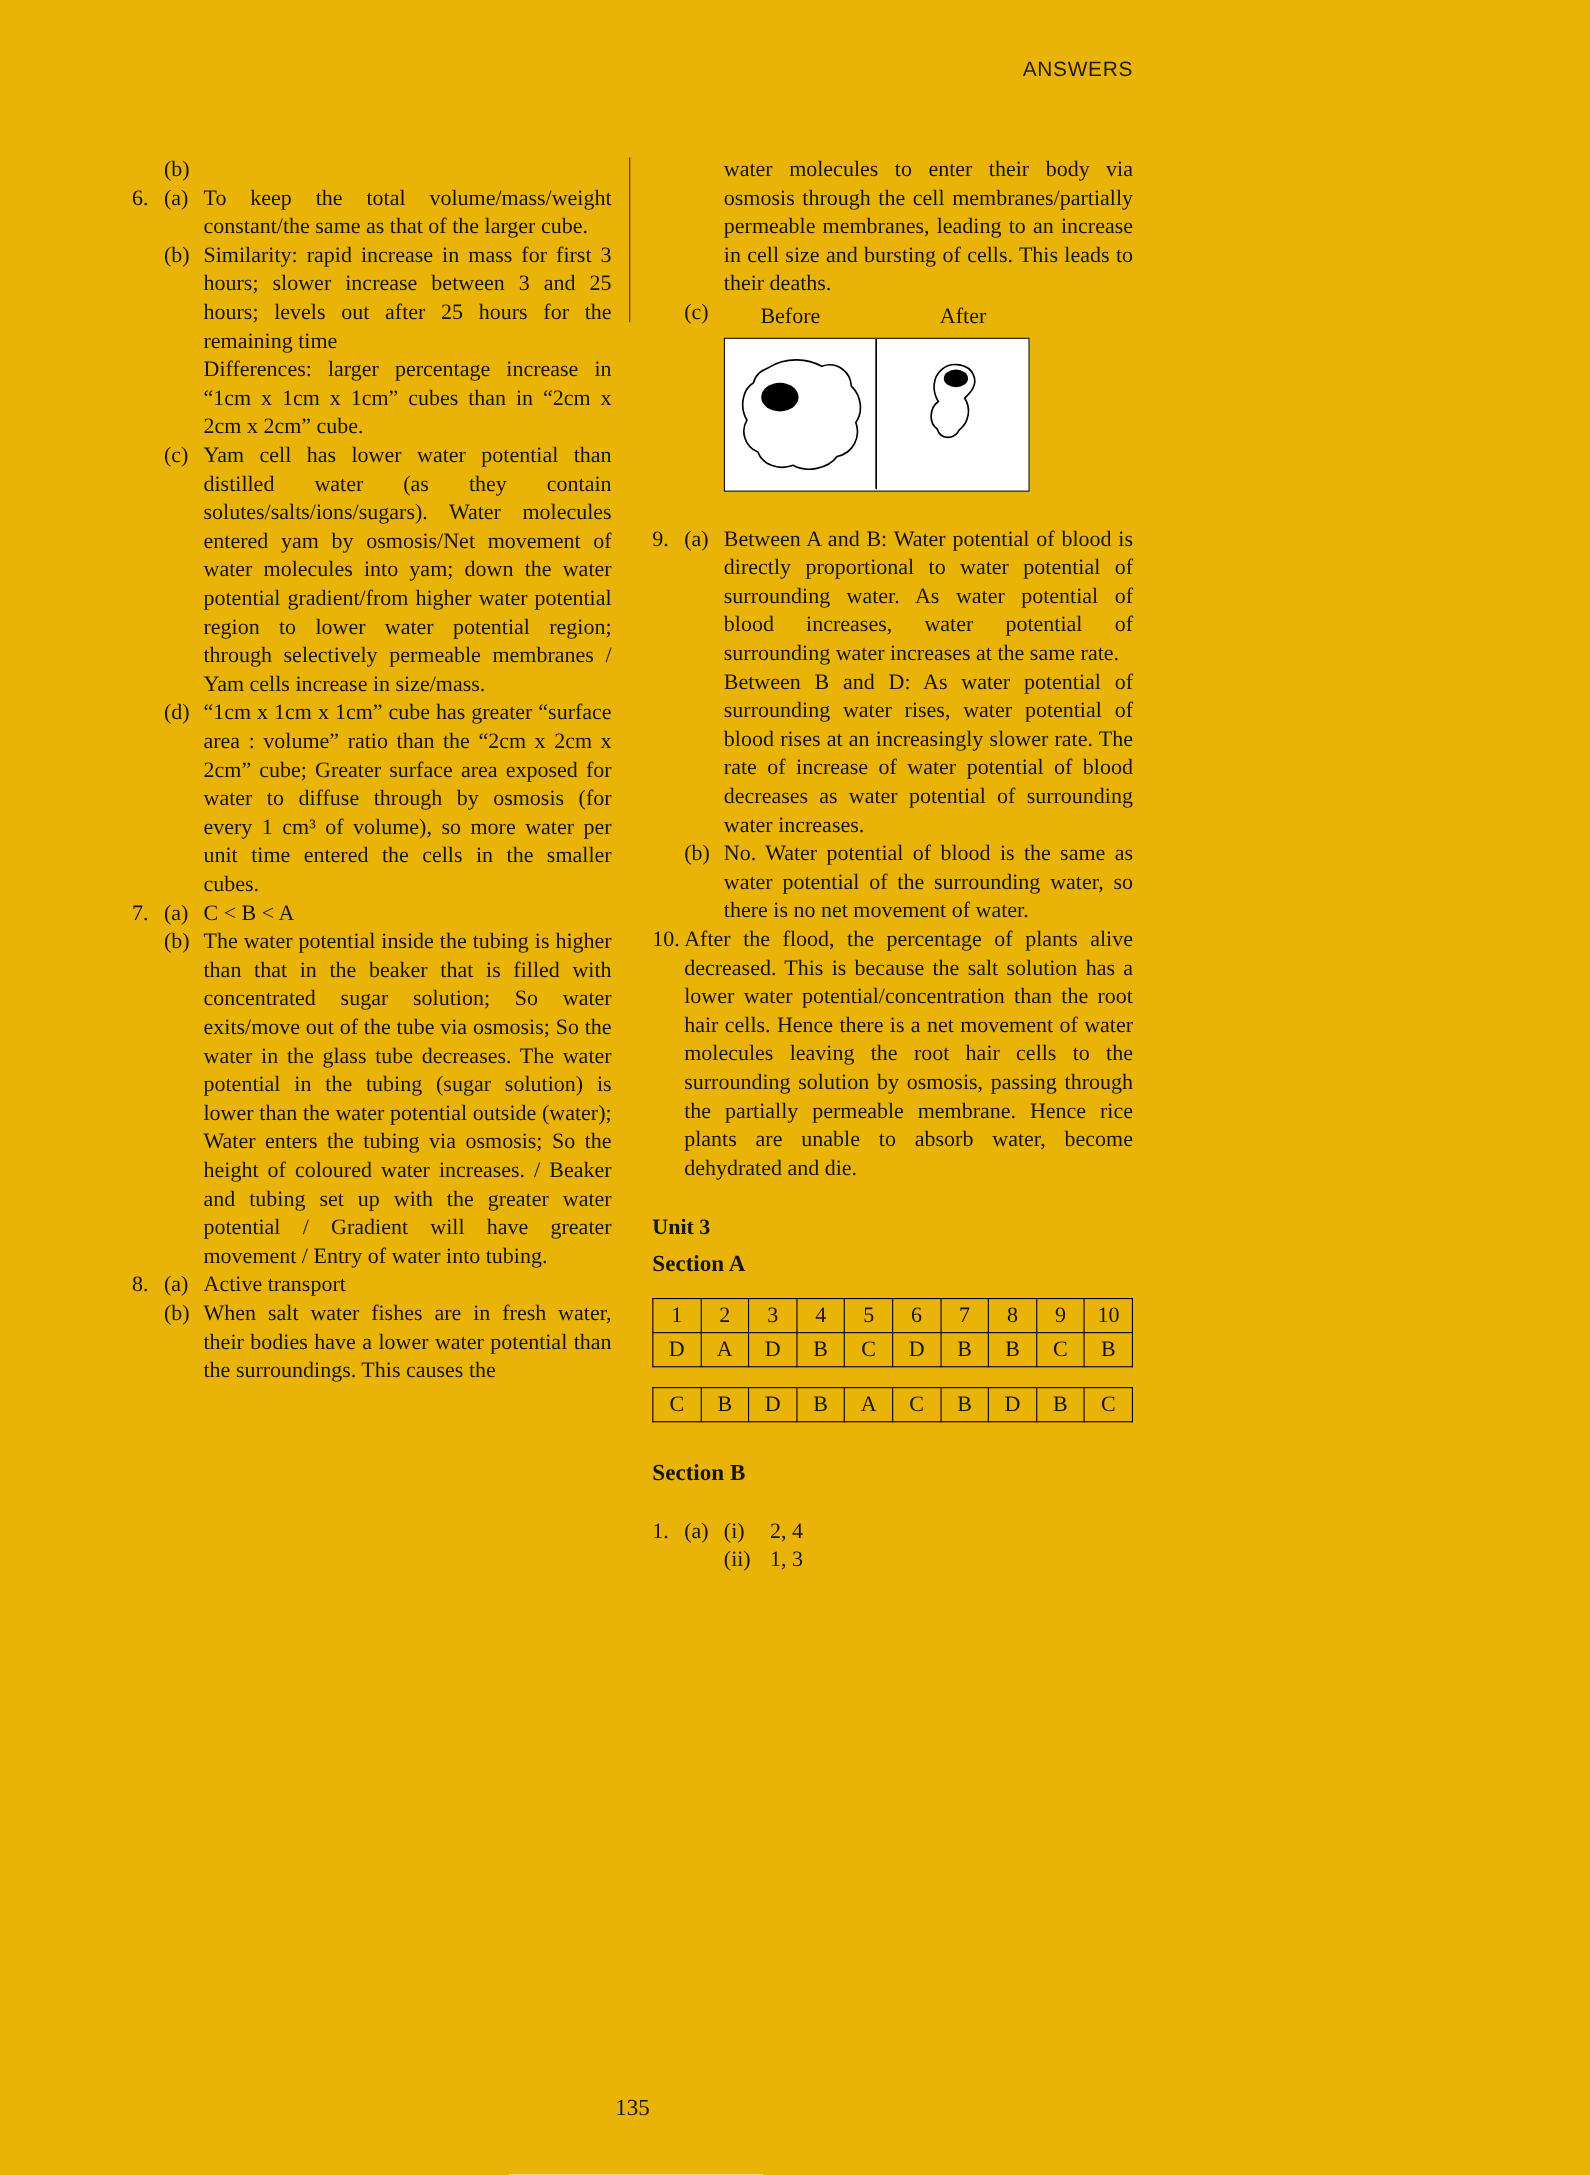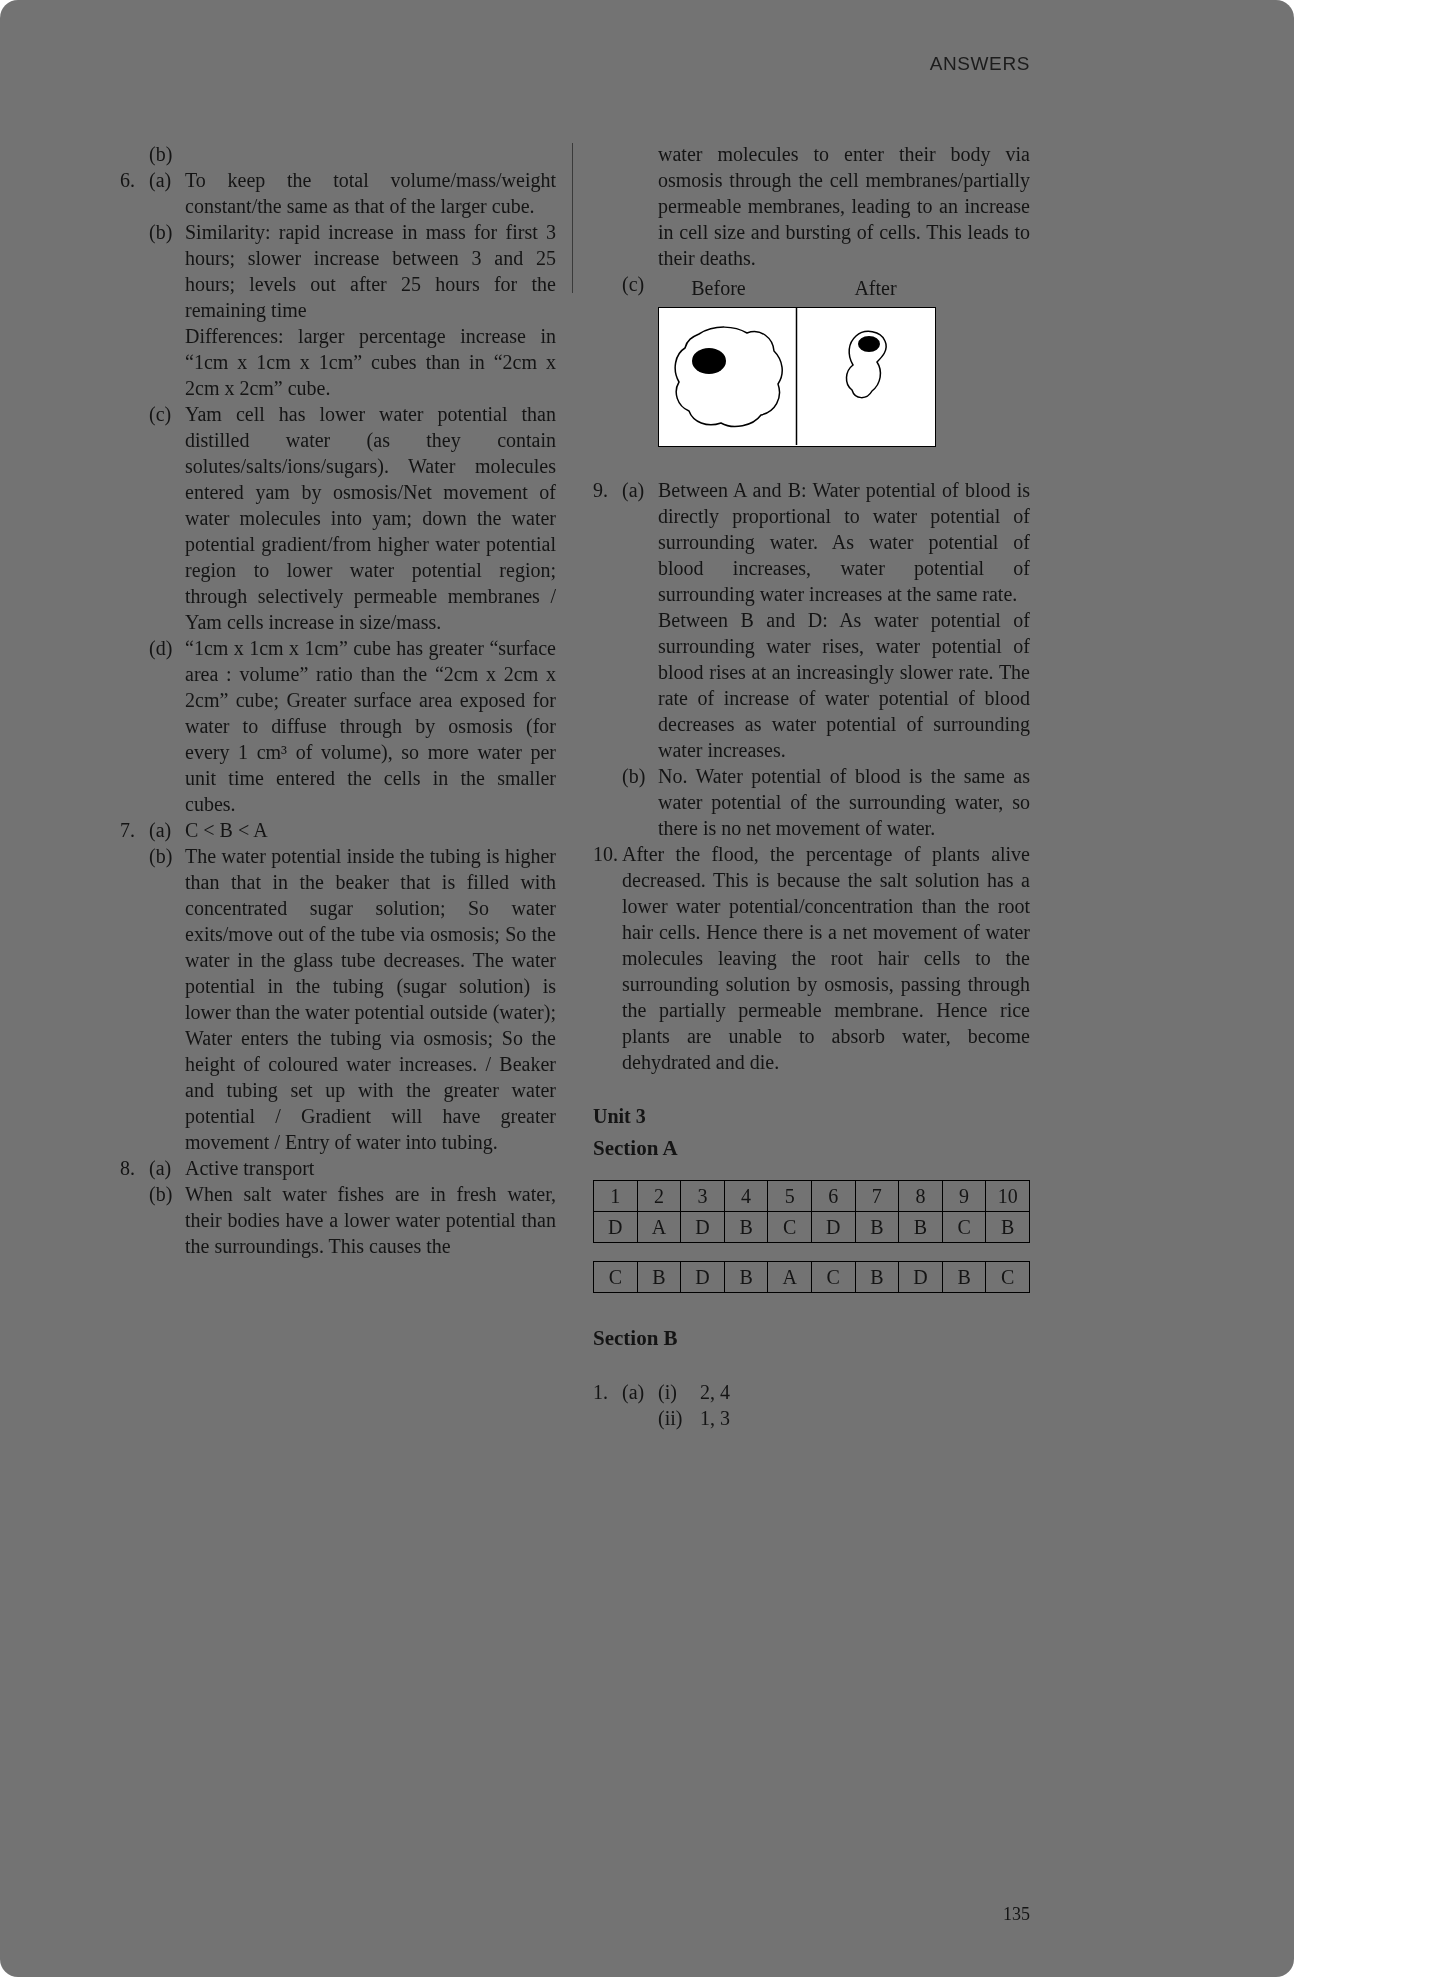--- a/index.html
+++ b/index.html
@@ -1,21 +1,20 @@
 <!DOCTYPE html>
 <html><head>
 <meta charset="utf-8">
 <style>
   * { margin:0; padding:0; box-sizing:border-box; }
   html,body { background:#ffffff; }
   .page {
-    position:relative; width:1294px; height:1977px; background:#737373;
+    position:relative; width:1445px; height:1977px; background:#eab308;
     font-family:"Liberation Serif", serif; font-size:20px; line-height:1.3; color:#141414;
     overflow:hidden;
-    border-radius:18px;
   }
   .header {
     position:absolute; top:52px; left:120px; width:910px; text-align:right;
     font-family:"Liberation Sans", sans-serif; font-size:19px; letter-spacing:0.6px; color:#1c1c1c;
   }
   .content { position:absolute; top:141px; left:120px; width:910px; display:flex; }
   .col-left { width:436px; flex:none; }
   .col-gap { width:37px; flex:none; position:relative; }
   .col-divider { position:absolute; left:16px; top:2px; width:1px; height:150px; background:#3a3a3a; }
   .col-right { width:437px; flex:none; }
@@ -38,21 +37,21 @@
   .ans-table td { border:1px solid #000; text-align:center; height:31px; padding:0; font-size:20px; }
 
   .sb-entry { display:flex; margin-top:26px; }
   .sb-entry .num  { width:29px; flex:none; }
   .sb-entry .part { width:36px; flex:none; }
   .sb-subs { flex:1; }
   .sb-sub-row { display:flex; }
   .sb-sub-label { width:42px; flex:none; }
 
   .page-number {
-    position:absolute; top:1903px; left:120px; width:910px; text-align:right; font-size:18px;
+    position:absolute; top:1903px; left:120px; width:910px; text-align:center; font-size:21px;
   }
 </style>
 </head>
 <body>
 
 <div class="page">
 
   <div class="header">ANSWERS</div>
 
   <div class="content">

